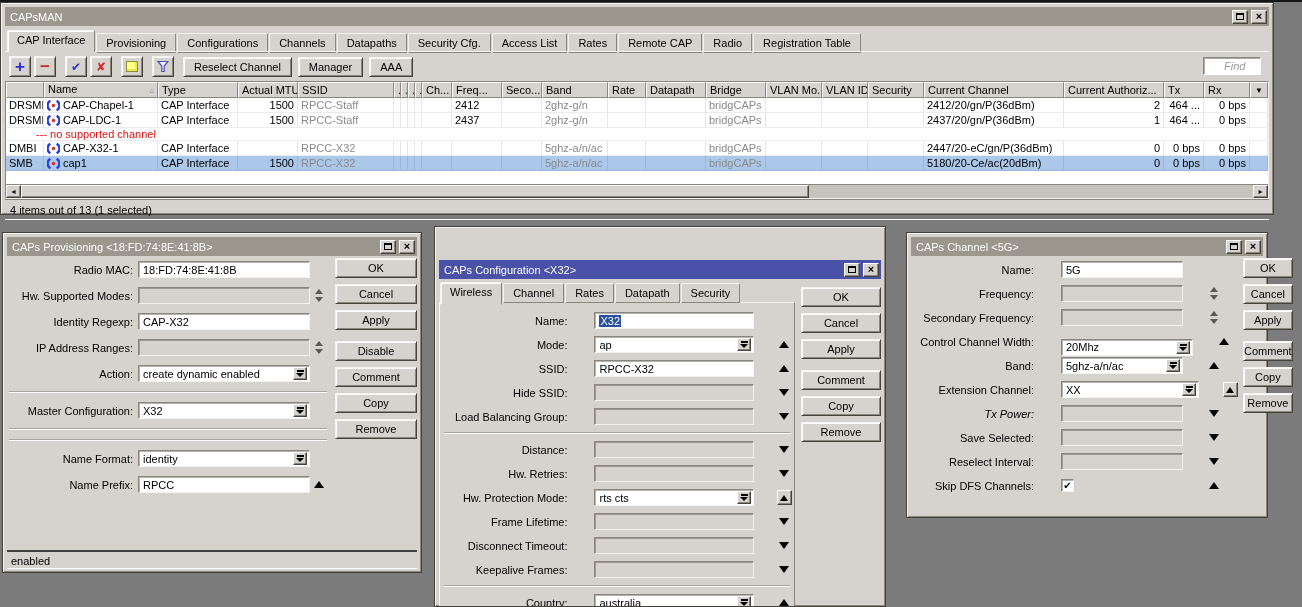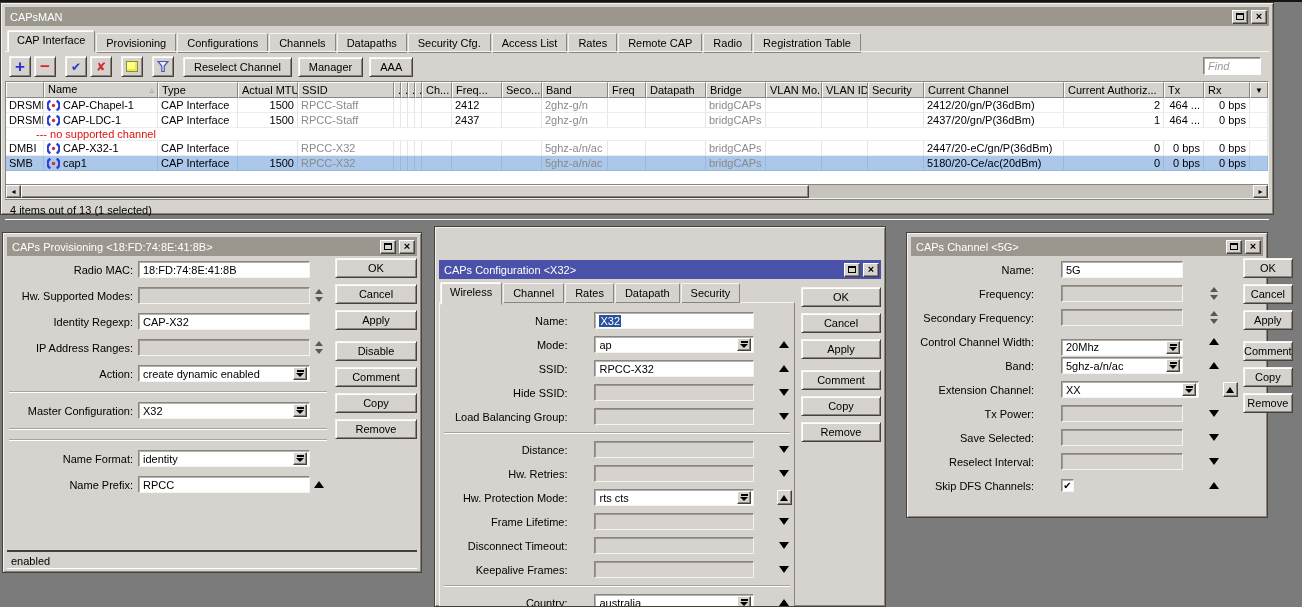--- a/index.html
+++ b/index.html
@@ -56,21 +56,21 @@
   .g.plus{color:#2b2bd2;font-size:17px;}
   .g.minus{color:#d22b2b;font-size:17px;}
   .g.check{color:#2b35d2;font-size:12px;}
   .g.cross{color:#d22b2b;font-size:12px;}
   .note{width:12px;height:11px;background:#ffff80;border:1px solid #8e8e3a;
         box-shadow:inset -2px -2px 0 #e8e852;}
   .tool-txt{margin-left:6px;padding:0 10px;}
   .findbox{position:absolute;right:8px;top:5px;width:58px;height:18px;background:#fff;
         border:1px solid;border-color:var(--sh) #fff #fff var(--sh);
         box-shadow:inset 1px 1px 0 rgba(69,66,60,.45);
-        display:flex;align-items:center;padding:0 4px;}
+        display:flex;align-items:center;padding:0 20px;}
   .findbox span{font-style:italic;color:#9a9a9a;}
 
   
   .tablewrap{border:1px solid;border-color:var(--sh) var(--hl) var(--hl) var(--sh);
         box-shadow:inset 1px 1px 0 rgba(69,66,60,.35);
         background:#fff;height:118px;display:flex;flex-direction:column;overflow:hidden;}
   .tscroll{flex:1;overflow:hidden;background:#fff;}
   table{border-collapse:separate;border-spacing:0;table-layout:fixed;width:100%;font-size:11px;}
   th{background:var(--face);font-weight:normal;text-align:left;height:16px;padding:0 3px;
      border:1px solid;border-color:#fff var(--sh) var(--sh) #fff;
@@ -231,21 +231,21 @@
               <th>Actual MTU</th>
               <th>SSID</th>
               <th>.</th>
               <th>.</th>
               <th>.</th>
               <th>.</th>
               <th>Ch...</th>
               <th>Freq...</th>
               <th>Seco...</th>
               <th>Band</th>
-              <th>Freq</th>
+              <th>Rate</th>
               <th>Datapath</th>
               <th>Bridge</th>
               <th>VLAN Mo...</th>
               <th>VLAN ID</th>
               <th>Security</th>
               <th>Current Channel</th>
               <th>Current Authoriz...</th>
               <th>Tx</th>
               <th>Rx</th>
               <th class="colsel">▼</th>
@@ -748,21 +748,21 @@
           </div>
           <div class="aslot">
             <span class="spinner">
               <span class="tri up"></span>
               <span class="tri down"></span>
             </span>
           </div>
         </div>
         <div class="frow">
           <div class="flabel" style="width: 128px;">Control Channel Width:</div>
-          <div style="width: 122px; margin-top: 11px;">
+          <div style="width: 132px; margin-top: 11px;">
             <div class="inp">
               <span class="val">20Mhz</span>
               <span class="ddbtn">
                 <span class="ddbar"></span>
                 <span class="ddtri"></span>
               </span>
             </div>
           </div>
           <div class="aslot">
             <span class="tri up"></span>
@@ -794,21 +794,21 @@
               </span>
             </div>
           </div>
           <div class="aslot">
             <span class="boxarrow">
               <span class="tri up"></span>
             </span>
           </div>
         </div>
         <div class="frow">
-          <div class="flabel" style="width: 128px;">Tx Power:</div>
+          <div class="flabel" style="width: 128px; font-style: italic;">Tx Power:</div>
           <div style="width: 122px;">
             <div class="inp dis">
               <span class="val"></span>
             </div>
           </div>
           <div class="aslot">
             <span class="tri down"></span>
           </div>
         </div>
         <div class="frow">

